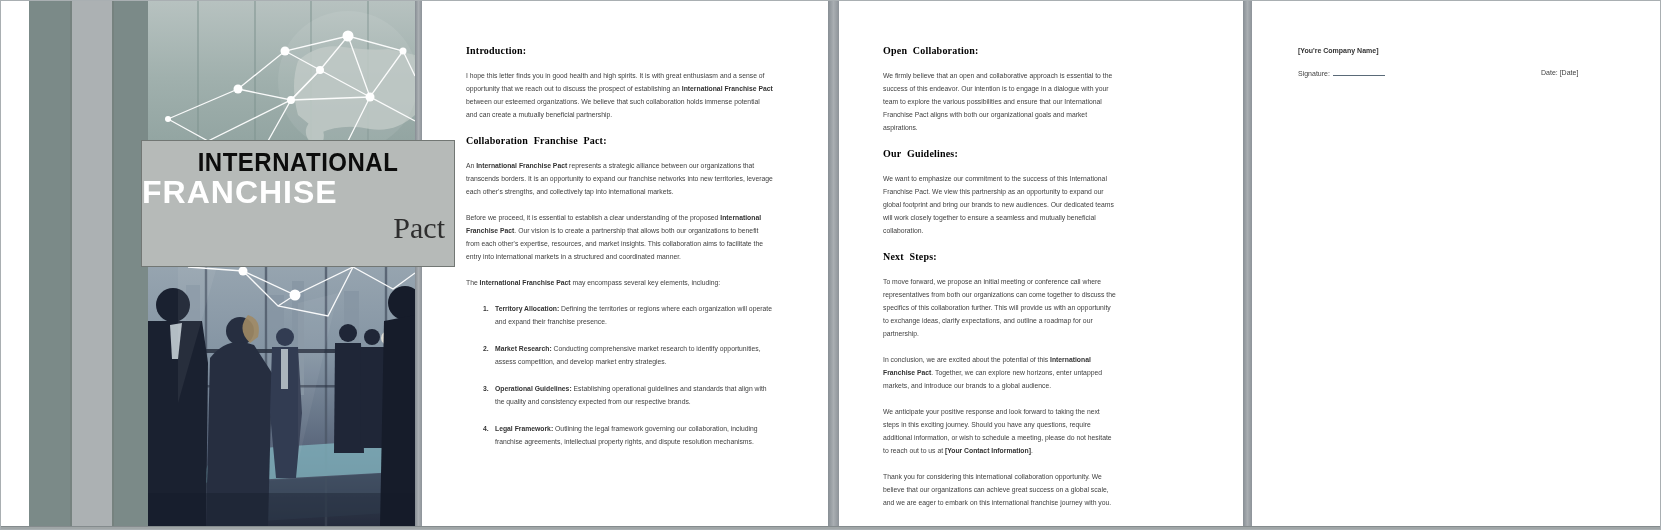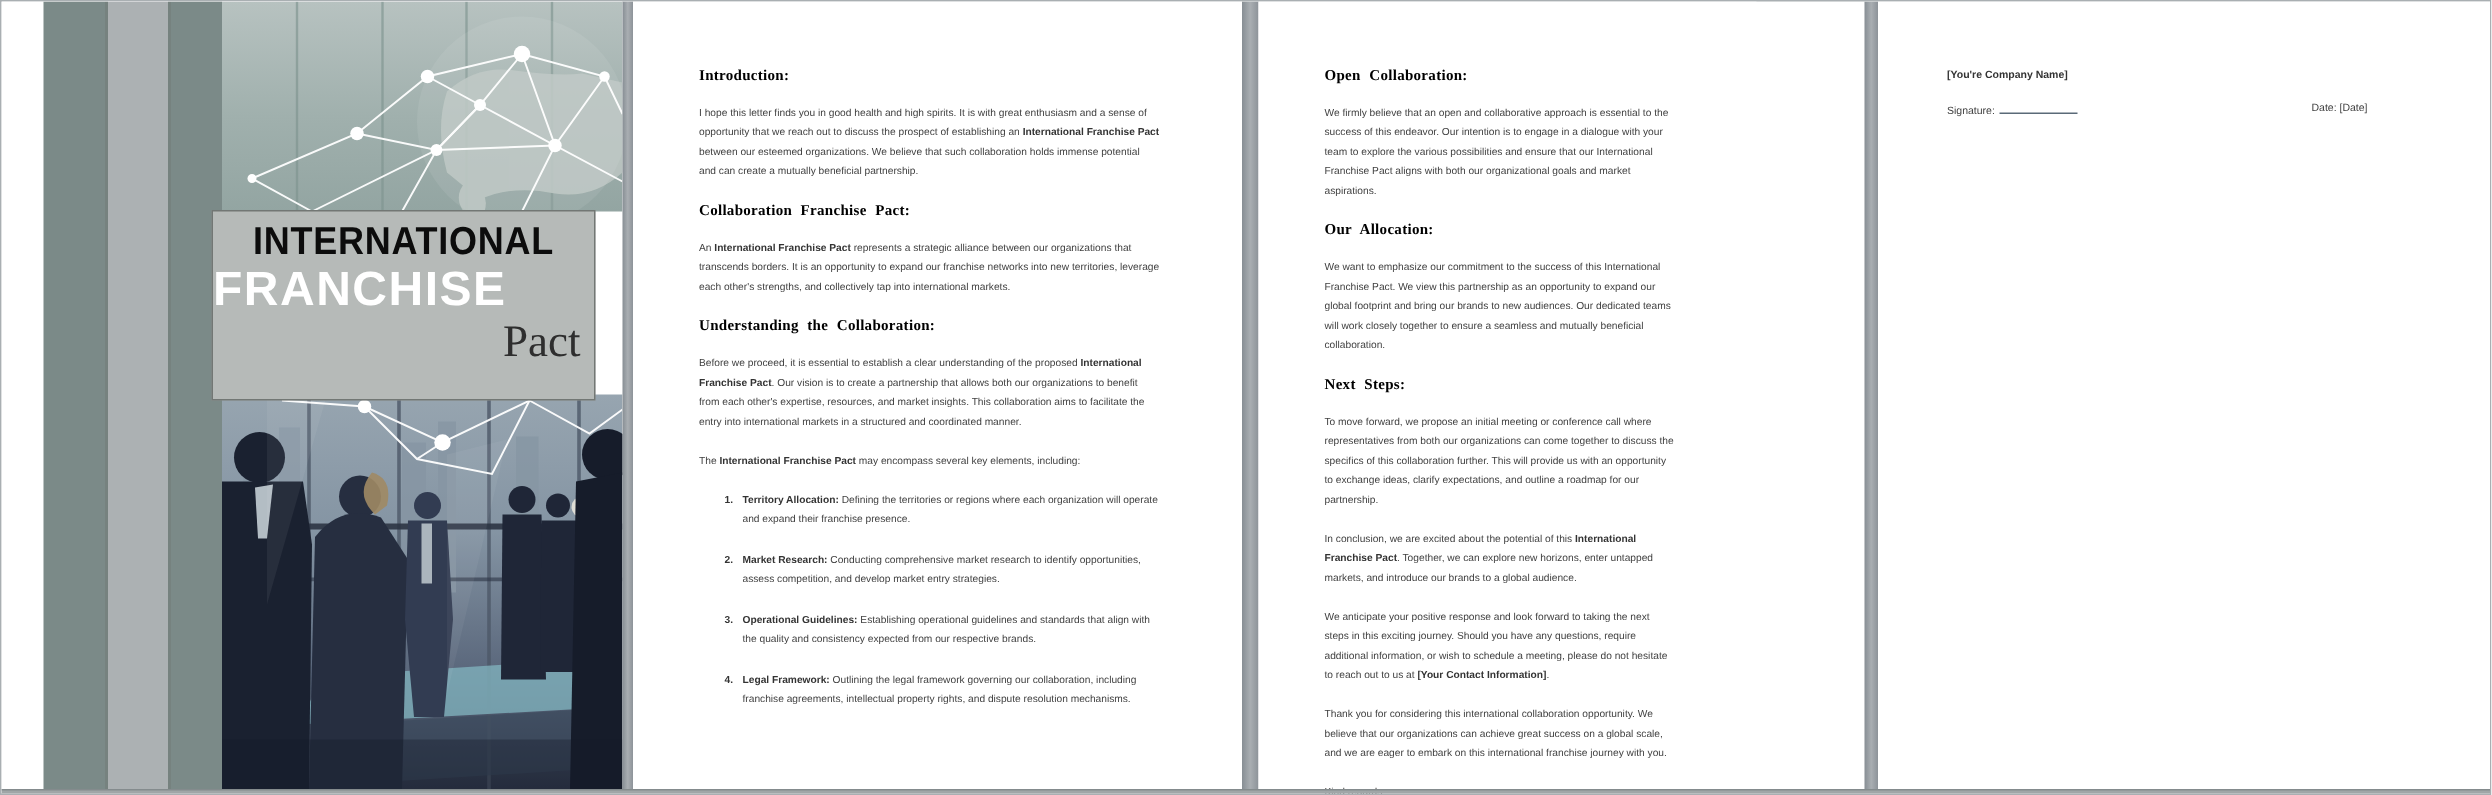--- a/index.html
+++ b/index.html
@@ -13,21 +13,21 @@
   .cover{left:0; width:414px; background:#fff;}
   .stripe{position:absolute; top:0; height:525px;}
   .stripe-sage1{left:28px; width:41px; background:#7b8a88;}
   .stripe-edge1{left:69px; width:2px; background:#76827f;}
   .stripe-gray{left:71px; width:40px; background:#acb1b3;}
   .stripe-edge2{left:111px; width:2px; background:#76827f;}
   .stripe-sage2{left:113px; width:34px; background:#7b8a88;}
   .cover-photo{position:absolute; left:147px; top:0; width:267px; height:525px;}
   .cover-photo svg{display:block;}
   .title-band{
-    position:absolute; left:140px; top:139px; width:256px; height:127px;
+    position:absolute; left:140px; top:139px; width:314px; height:127px;
     background:#b6bab8; border:1px solid rgba(58,64,61,.55); box-sizing:border-box;
     z-index:3;
   }
   .title-band .t1{
     margin-top:7px; text-align:center; font-weight:bold; font-size:24px; line-height:26px;
     letter-spacing:.5px; color:#0c0c0c; transform:scaleY(1.08); transform-origin:top;
   }
   .title-band .t2{
     text-align:left; font-weight:bold; font-size:32px; line-height:37px;
     letter-spacing:1px; color:#ffffff;
@@ -204,21 +204,20 @@
     </div>
   </section>
 
   <div class="divider d1"></div>
 
   <section class="page letter p2page">
       <div class="heading">Introduction:</div>
       <div class="para"><span>I hope this letter finds you in good health and high spirits. It is with great enthusiasm and a sense of opportunity that we reach out to discuss the prospect of establishing an </span><span class="b">International Franchise Pact</span><span> between our esteemed organizations. We believe that such collaboration holds immense potential and can create a mutually beneficial partnership.</span></div>
       <div class="heading">Collaboration Franchise Pact:</div>
       <div class="para"><span>An </span><span class="b">International Franchise Pact</span><span> represents a strategic alliance between our organizations that transcends borders. It is an opportunity to expand our franchise networks into new territories, leverage each other's strengths, and collectively tap into international markets.</span></div>
-      <div class="heading">Understanding the Collaboration:</div>
       <div class="para"><span>Before we proceed, it is essential to establish a clear understanding of the proposed </span><span class="b">International Franchise Pact</span><span>. Our vision is to create a partnership that allows both our organizations to benefit from each other's expertise, resources, and market insights. This collaboration aims to facilitate the entry into international markets in a structured and coordinated manner.</span></div>
       <div class="para"><span>The </span><span class="b">International Franchise Pact</span><span> may encompass several key elements, including:</span></div>
       <div class="li">
         <span class="num">1.</span>
         <span class="litext"><span class="b">Territory Allocation:</span><span> Defining the territories or regions where each organization will operate and expand their franchise presence.</span></span>
       </div>
       <div class="li">
         <span class="num">2.</span>
         <span class="litext"><span class="b">Market Research:</span><span> Conducting comprehensive market research to identify opportunities, assess competition, and develop market entry strategies.</span></span>
       </div>
@@ -230,21 +229,21 @@
         <span class="num">4.</span>
         <span class="litext"><span class="b">Legal Framework:</span><span> Outlining the legal framework governing our collaboration, including franchise agreements, intellectual property rights, and dispute resolution mechanisms.</span></span>
       </div>
     </section>
 
   <div class="divider d2"></div>
 
   <section class="page letter p3page">
       <div class="heading">Open Collaboration:</div>
       <div class="para"><span>We firmly believe that an open and collaborative approach is essential to the success of this endeavor. Our intention is to engage in a dialogue with your team to explore the various possibilities and ensure that our International Franchise Pact aligns with both our organizational goals and market aspirations.</span></div>
-      <div class="heading">Our Allocation:</div>
+      <div class="heading">Our Guidelines:</div>
       <div class="para"><span>We want to emphasize our commitment to the success of this International Franchise Pact. We view this partnership as an opportunity to expand our global footprint and bring our brands to new audiences. Our dedicated teams will work closely together to ensure a seamless and mutually beneficial collaboration.</span></div>
       <div class="heading">Next Steps:</div>
       <div class="para"><span>To move forward, we propose an initial meeting or conference call where representatives from both our organizations can come together to discuss the specifics of this collaboration further. This will provide us with an opportunity to exchange ideas, clarify expectations, and outline a roadmap for our partnership.</span></div>
       <div class="para"><span>In conclusion, we are excited about the potential of this </span><span class="b">International Franchise Pact</span><span>. Together, we can explore new horizons, enter untapped markets, and introduce our brands to a global audience.</span></div>
       <div class="para"><span>We anticipate your positive response and look forward to taking the next steps in this exciting journey. Should you have any questions, require additional information, or wish to schedule a meeting, please do not hesitate to reach out to us at </span><span class="b">[Your Contact Information]</span><span>.</span></div>
       <div class="para"><span>Thank you for considering this international collaboration opportunity. We believe that our organizations can achieve great success on a global scale, and we are eager to embark on this international franchise journey with you.</span></div>
       <div class="para"><span>Kind regards,</span></div>
       <div class="para"><span class="b">[You're Name]</span></div>
     </section>
 

